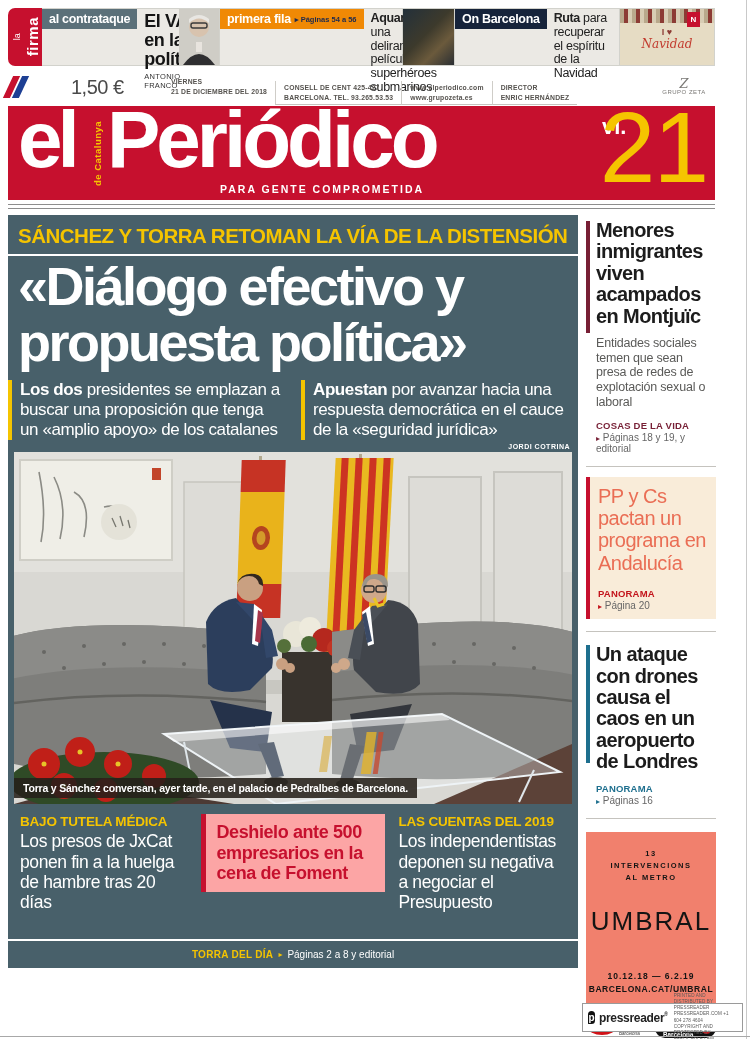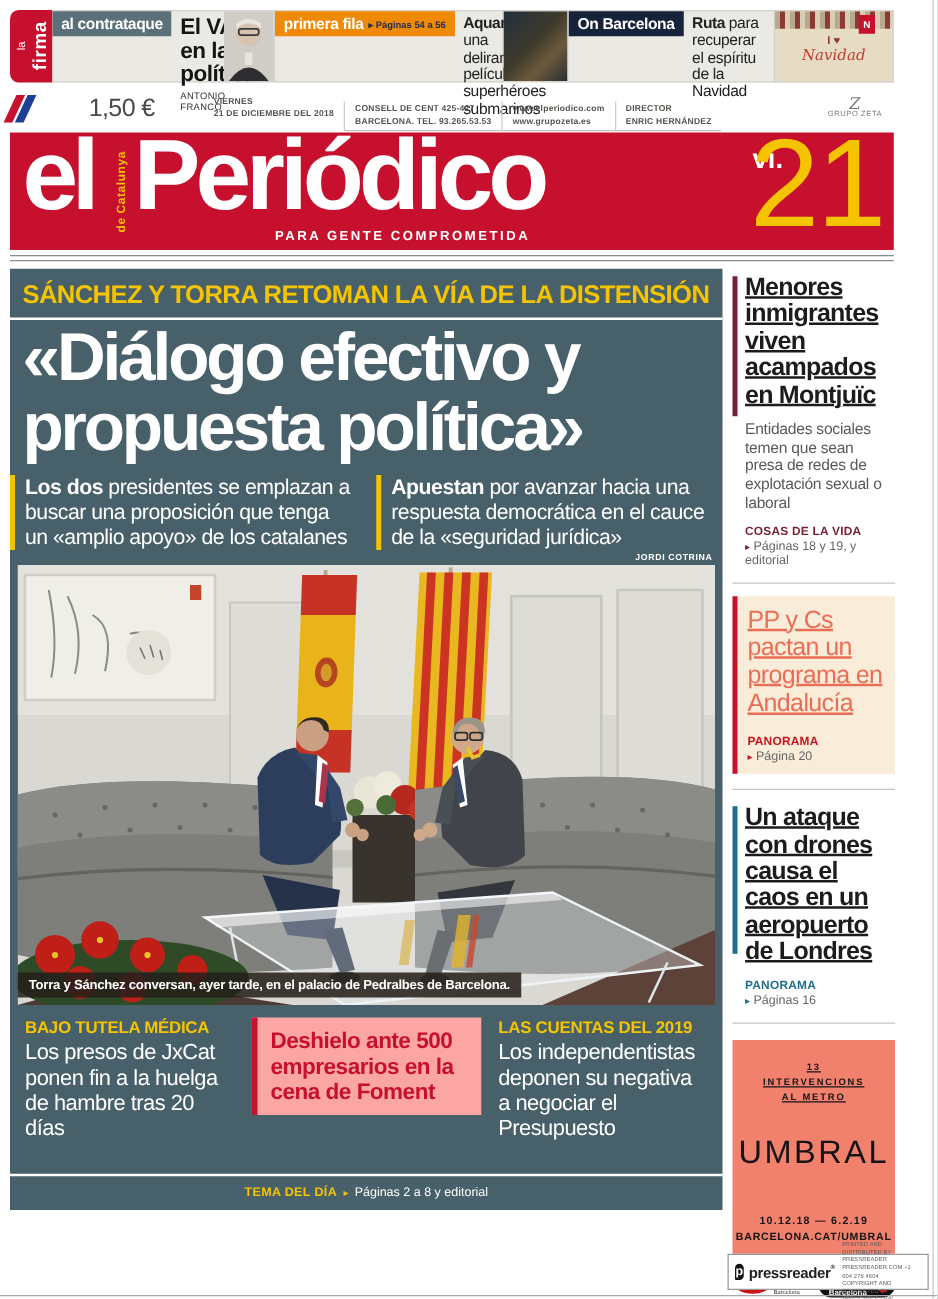--- a/index.html
+++ b/index.html
@@ -78,33 +78,33 @@
   .brief-box .txt{padding:8px 10px 9px 15px;color:var(--red);font-weight:bold;font-size:18px;letter-spacing:-.4px;line-height:1.12;}
   .tema-bar{position:absolute;left:0;right:0;bottom:0;height:27px;border-top:2.5px solid #fff;display:flex;align-items:center;justify-content:center;gap:5px;font-size:10px;}
   .tema-bar .k{color:var(--yellow);font-weight:bold;letter-spacing:.3px;}
   .tema-bar .a{color:var(--yellow);font-size:8px;}
   .tema-bar .p{color:#fff;}
 
   
   .sidebar{position:absolute;left:586px;top:218px;width:130px;}
   .sb-item{position:relative;padding:2px 0 12px 10px;border-bottom:1px solid #c5c3be;}
   .sb-bar{position:absolute;left:0;top:3px;width:4px;}
-  .sb-head{font-size:20px;font-weight:bold;color:#1c1c1c;letter-spacing:-.6px;line-height:1.07;text-decoration:underline;}
+  .sb-head{font-size:20px;font-weight:bold;color:#1c1c1c;letter-spacing:-.6px;line-height:1.07;}
   .sb-text{margin-top:9px;color:#5a5a58;font-size:12.5px;letter-spacing:-.2px;line-height:1.18;}
   .sb-kicker{margin-top:10px;font-size:9.5px;font-weight:bold;letter-spacing:.2px;}
   .sb-pages{margin-top:1px;color:#666;font-size:10px;}
   .sb-pages .arr{font-size:8px;}
   .sb-cream{position:relative;margin:10px 0 0;background:var(--cream);padding:8px 6px 8px 12px;border-bottom:none;}
   .sb-cream .sb-bar{top:0;bottom:0;height:auto;background:var(--red);}
   .sb-cream .sb-head{color:var(--coral);font-weight:400;letter-spacing:-.5px;font-size:20px;line-height:1.12;}
   .sb-cream .sb-kicker{color:#c3151c;margin-top:14px;}
   .sep{border-bottom:1px solid #c5c3be;margin-top:12px;}
   .ad{margin-top:13px;}
   .ad-box{background:var(--salmon);height:172px;text-align:center;color:#141414;padding-top:16px;box-sizing:border-box;}
-  .ad-top{font-size:7.5px;font-weight:bold;letter-spacing:1.5px;line-height:1.6;text-decoration:underline;}
+  .ad-top{font-size:7.5px;font-weight:bold;letter-spacing:1.5px;line-height:1.6;}
   .ad-title{font-size:26px;font-weight:normal;letter-spacing:2px;margin-top:22px;}
   .ad-dates{font-size:8.5px;font-weight:bold;letter-spacing:1px;margin-top:34px;}
   .ad-url{font-size:8.5px;font-weight:bold;letter-spacing:.6px;margin-top:3px;}
   .ad-logos{display:flex;align-items:center;justify-content:space-between;margin-top:14px;padding:0 2px;}
   .tmb{display:flex;align-items:center;gap:3px;}
   .tmb-oval{width:28px;height:15px;background:#d01217;border-radius:50%;color:#fff;font-size:7.5px;font-weight:bold;font-style:italic;display:flex;align-items:center;justify-content:center;}
   .tmb-cap{font-size:4.6px;color:#333;line-height:1.3;width:36px;text-align:left;}
   .aj-badge{display:flex;align-items:center;gap:4px;background:#111;border-radius:10px;padding:2px 4px 2px 8px;height:16px;}
   .aj-text{color:#fff;font-size:6.3px;line-height:1.15;text-align:left;}
   .aj-circ{width:13px;height:13px;border-radius:50%;background:#d01217;position:relative;}
@@ -359,21 +359,21 @@
         <div class="bar"></div>
         <div class="txt">Deshielo ante 500 empresarios en la cena de Foment</div>
       </div>
       <div class="brief">
         <div class="brief-kicker">LAS CUENTAS DEL 2019</div>
         <div class="brief-text">Los independentistas deponen su negativa a negociar el Presupuesto</div>
       </div>
     </div>
 
     <div class="tema-bar">
-      <span class="k">TEMA DEL DÍA</span>
+      <span class="k">TORRA DEL DÍA</span>
       <span class="a">▸</span>
       <span class="p">Páginas 2 a 8 y editorial</span>
     </div>
   </div>
 
   <div class="sidebar">
 
     <div class="sb-item">
       <div class="sb-bar" style="background:var(--maroon);height:112px;"></div>
       <div class="sb-head">Menores inmigrantes viven acampados en Montjuïc</div>

